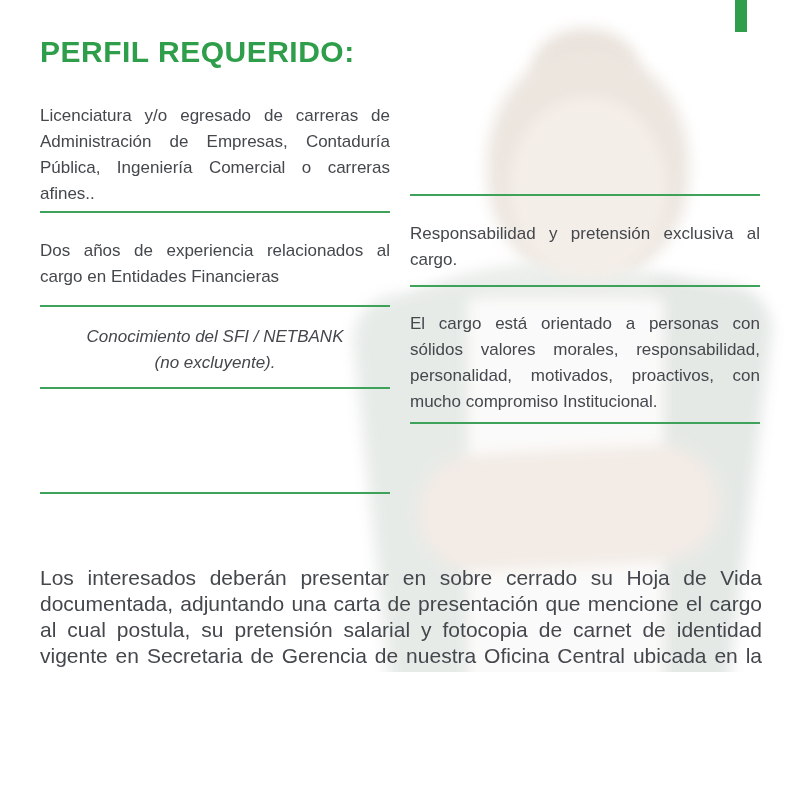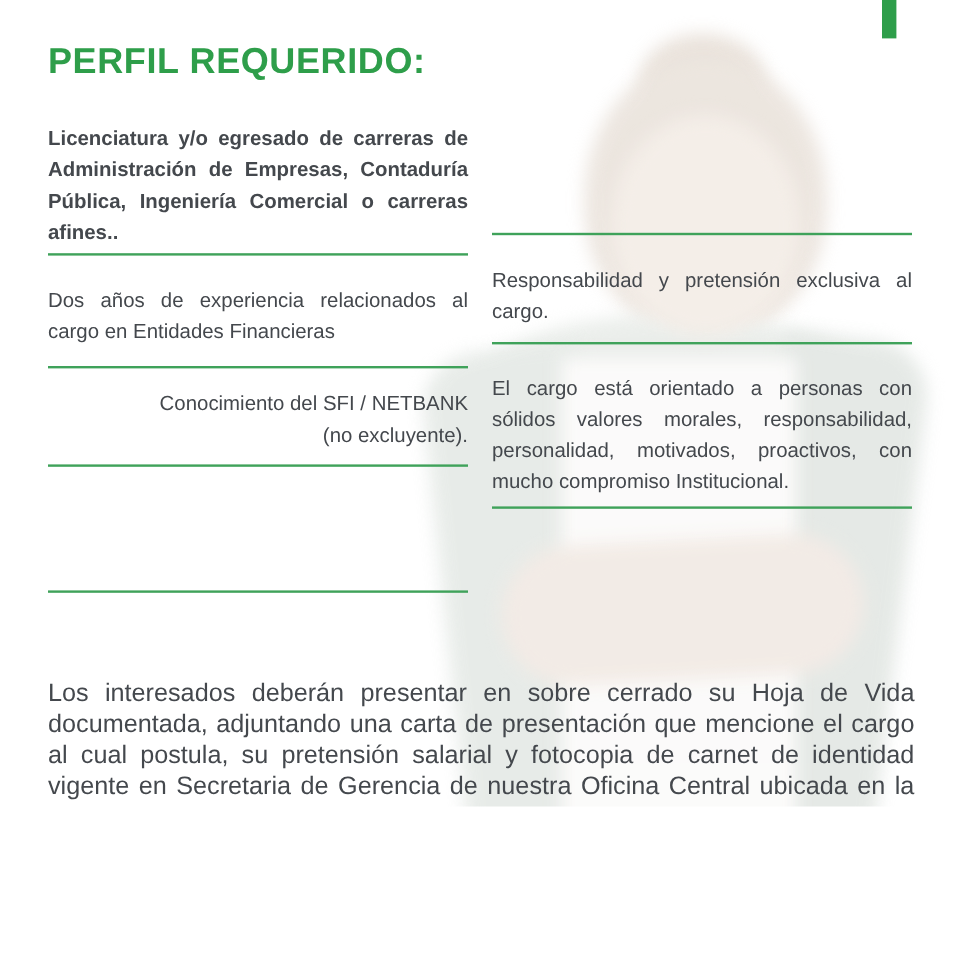--- a/index.html
+++ b/index.html
@@ -25,21 +25,21 @@
   .shirt{left:468px;top:298px;width:196px;height:392px;background:#fbfaf9;}
   .arms{left:418px;top:450px;width:302px;height:116px;border-radius:60px;background:#f0e7e0;transform:rotate(-3deg);}
   .jeans{left:428px;top:693px;width:284px;height:107px;border-radius:22px 22px 0 0;background:#e7e7ea;}
 
   
   .content{position:absolute;inset:0;z-index:1;}
   .accent-bar{position:absolute;left:735px;top:0;width:12px;height:32px;background:var(--accent-green);}
   .page-title{position:absolute;left:40px;top:34px;font-size:30px;line-height:36px;font-weight:bold;letter-spacing:.5px;color:var(--accent-green);}
 
   .req{position:absolute;font-size:17px;line-height:26px;text-align:justify;color:var(--text-dark);}
-  .req.preline{white-space:pre-line;text-align:right;}
+  .req.preline{white-space:pre-line;text-align:center;font-style:italic;}
   .col-l{left:40px;width:350px;}
   .col-r{left:410px;width:350px;}
   .rule{position:absolute;height:0;border-top:2px solid var(--rule-green);}
   .rule.col-l{width:350px;}
   .rule.col-r{width:350px;}
 
   .closing{position:absolute;left:40px;top:565px;width:722px;font-size:21px;line-height:26px;text-align:justify;color:var(--text-dark);}
   .footer-quote{position:absolute;left:0;top:738px;width:800px;text-align:center;font-size:15px;color:#4b4f54;}
 
   .dots{position:absolute;left:726px;top:716px;display:grid;grid-template-columns:repeat(4,3px);grid-auto-rows:3px;gap:8px;}
@@ -61,21 +61,21 @@
     <div class="arms"></div>
     <div class="jeans"></div>
   </div>
 
   <div class="content">
 
     <div class="accent-bar"></div>
 
     <h1 class="page-title">PERFIL REQUERIDO:</h1>
 
-    <p class="req col-l" style="top:103px;font-weight:bold;">Licenciatura y/o egresado de carreras de Administración de Empresas, Contaduría Pública, Ingeniería Comercial o carreras afines..</p>
+    <p class="req col-l" style="top:103px;">Licenciatura y/o egresado de carreras de Administración de Empresas, Contaduría Pública, Ingeniería Comercial o carreras afines..</p>
     <div class="rule col-l" style="top:211px;"></div>
 
     <p class="req col-l" style="top:238px;">Dos años de experiencia relacionados al cargo en Entidades Financieras</p>
     <div class="rule col-l" style="top:305px;"></div>
 
     <p class="req col-l preline" style="top:324px;">Conocimiento del SFI / NETBANK
 (no excluyente).</p>
     <div class="rule col-l" style="top:387px;"></div>
 
     <div class="rule col-l" style="top:492px;"></div>

